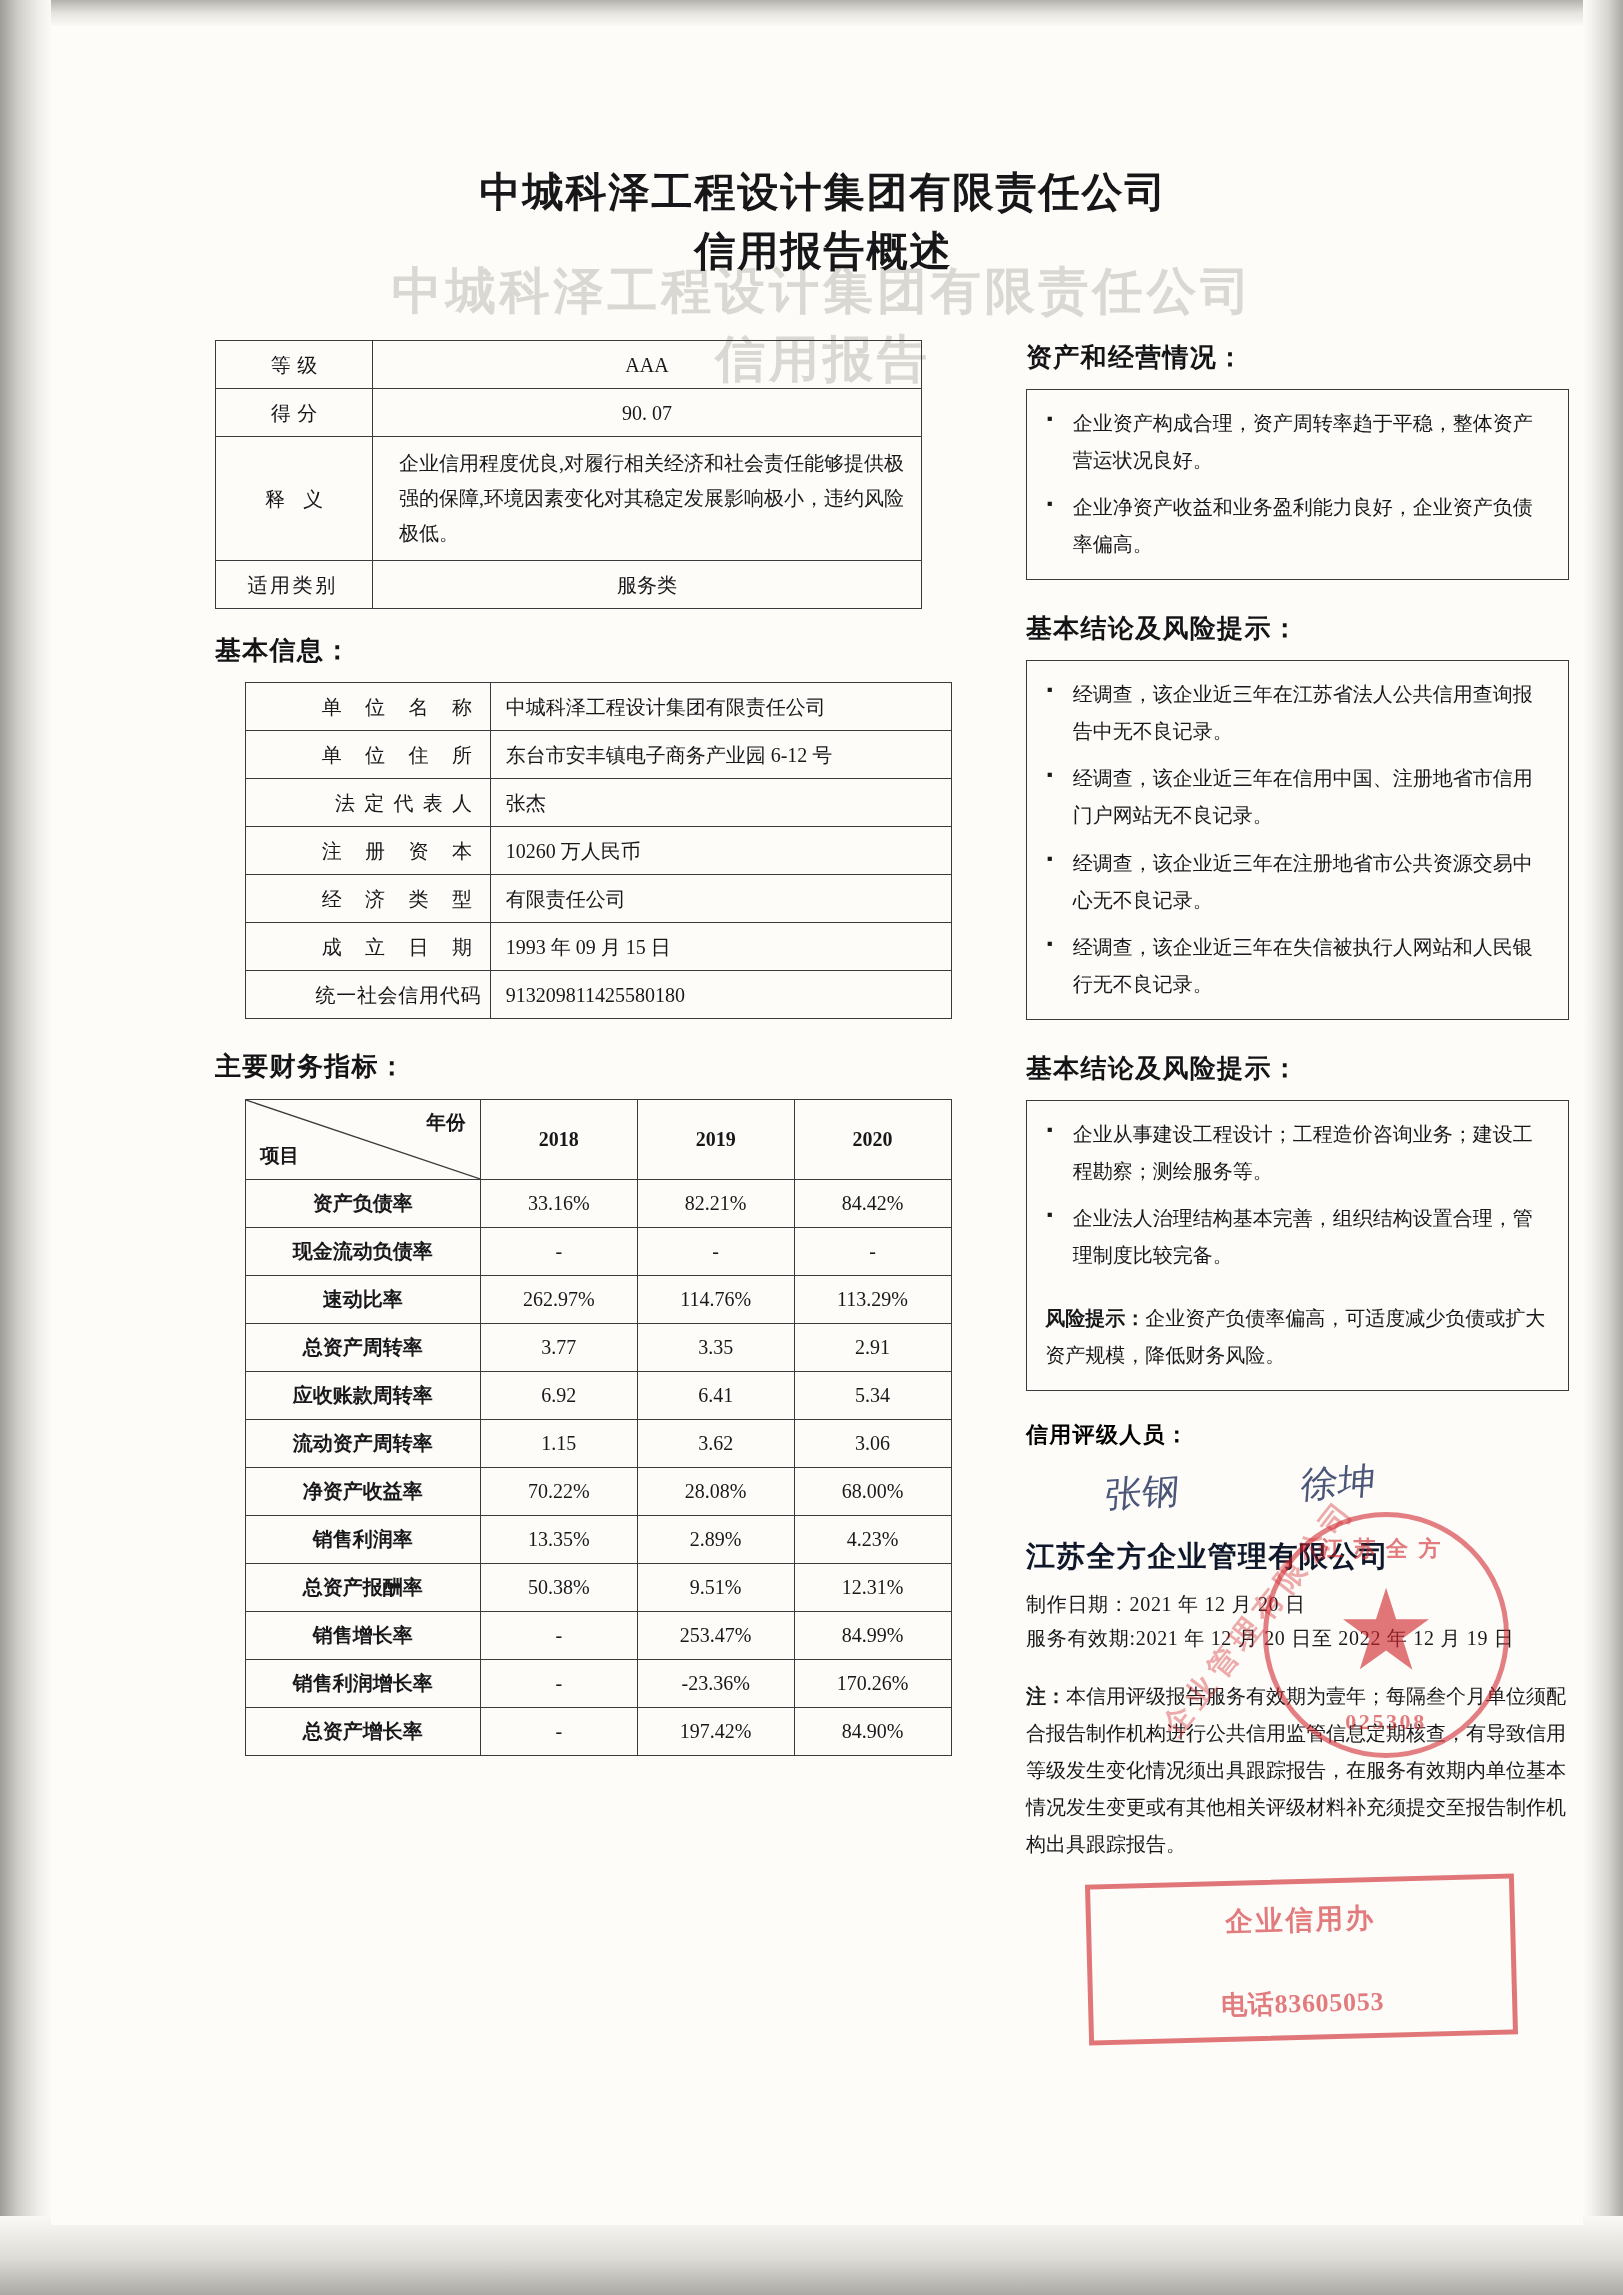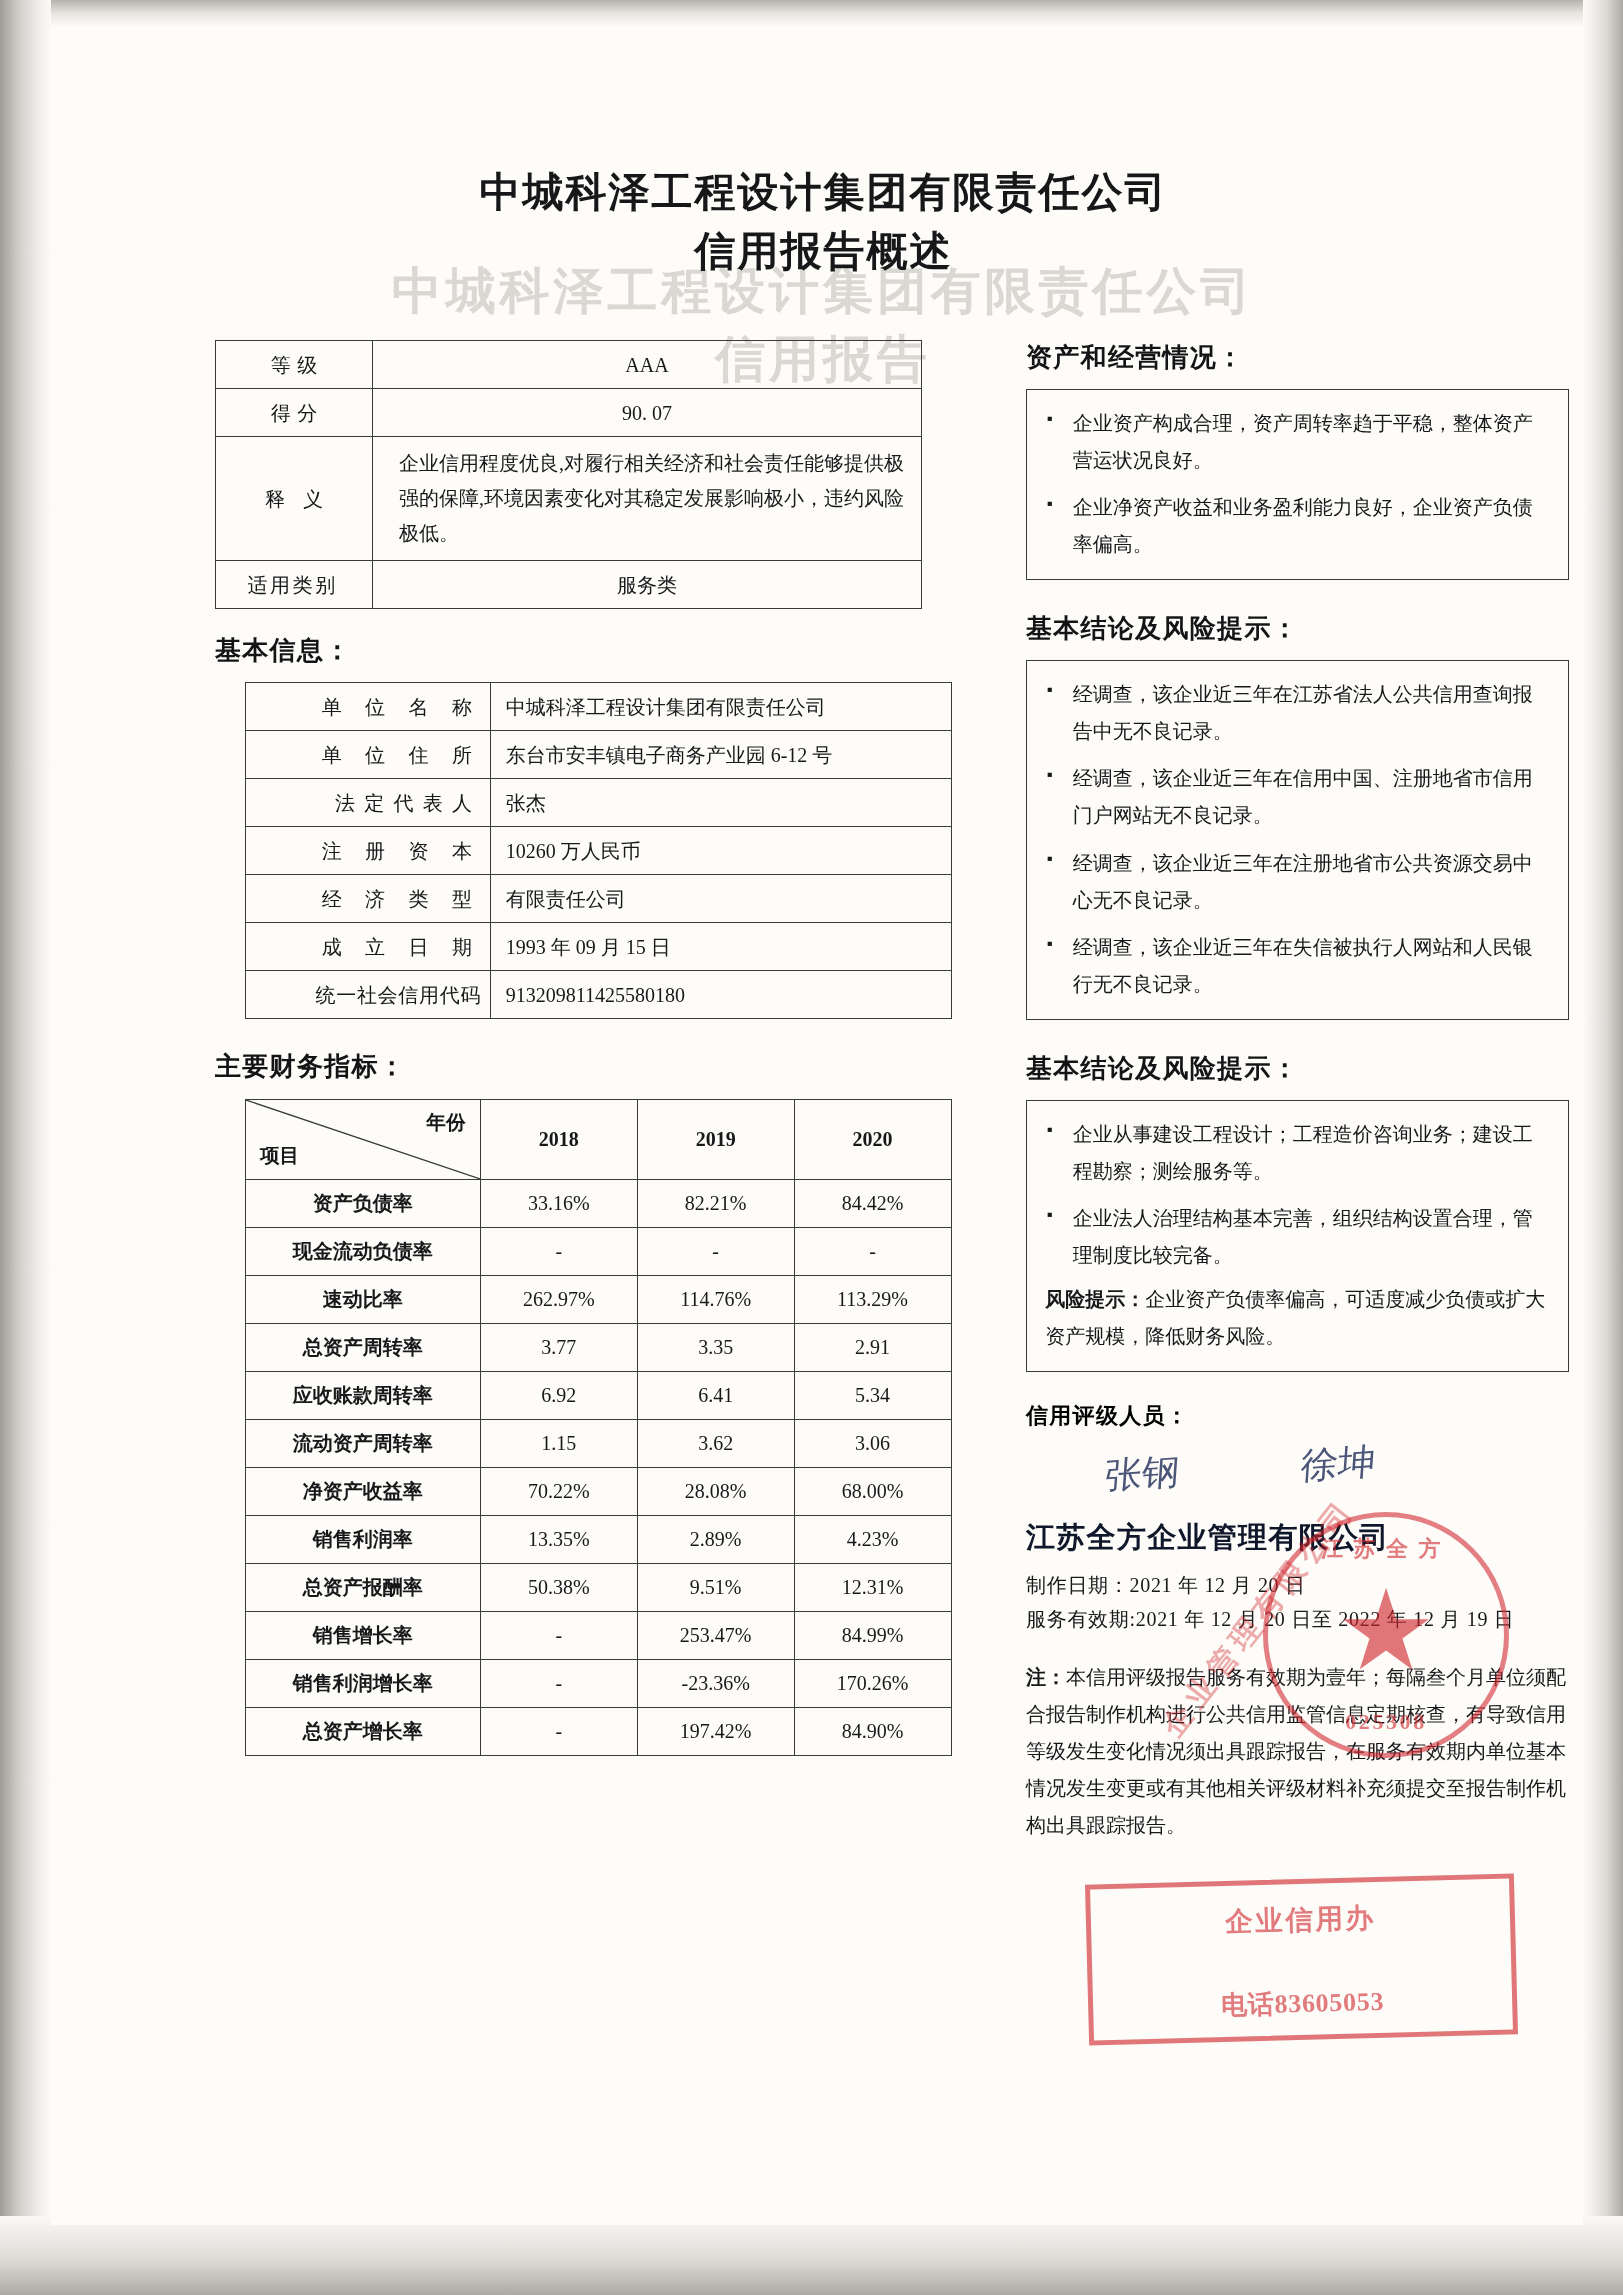--- a/index.html
+++ b/index.html
@@ -206,21 +206,21 @@
   ul.bl li::before {
     content: "\25AA";
     position: absolute;
     left: -26px;
     top: -1.3px;
     font-size: 17px;
     color: #18181b;
   }
 
   .risk-note {
-    margin-top: 7px;
+    margin-top: 26px;
     padding-left: 6.5px;
     line-height: 1.85;
   }
   .risk-note b { font-weight: bold; }
 
   .rater-label {
     margin-top: 29px;
     font-size: 22px;
     font-weight: bold;
     letter-spacing: 1.3px;

